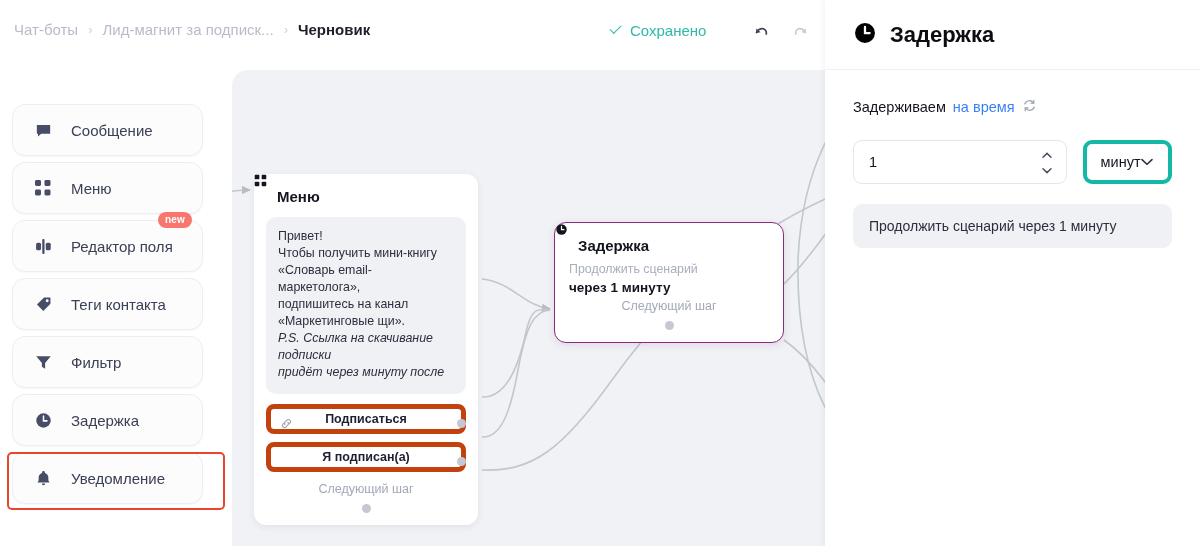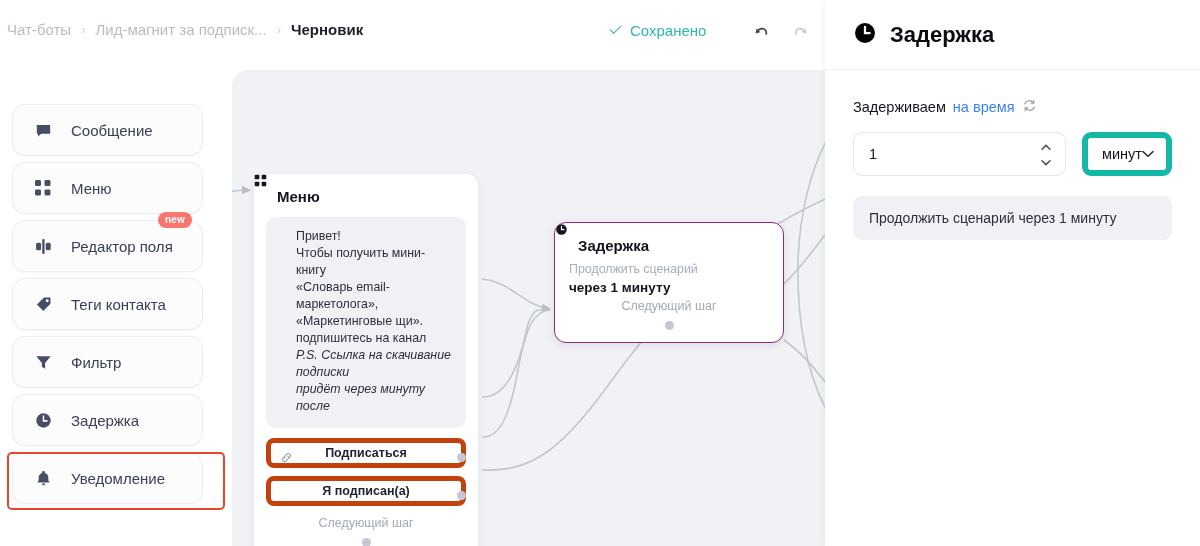--- a/index.html
+++ b/index.html
@@ -11,21 +11,21 @@
     -webkit-font-smoothing: antialiased;
   }
   #app { position: relative; width: 1200px; height: 546px; }
 
   
   #topbar {
     position: absolute; left: 0; top: 0; width: 825px; height: 70px;
     background: #fff; z-index: 6;
   }
   #breadcrumb {
-    position: absolute; left: 7px; top: 21px;
+    position: absolute; left: 14px; top: 21px;
     display: flex; align-items: center; gap: 10px;
     font-size: 15px; white-space: nowrap;
   }
   .crumb { color: #b8bcc8; }
   .crumb.current { color: #1d1f2b; font-weight: bold; }
   .crumb-sep { color: #cfd2db; font-size: 13px; }
 
   #saved-status {
     position: absolute; left: 609px; top: 22px;
     display: flex; align-items: center; gap: 7px;
@@ -99,21 +99,21 @@
     box-shadow: 0 2px 9px rgba(90,30,90,.12);
   }
   .node-head {
     display: flex; align-items: center; gap: 9px;
     padding: 14px 14px 6px 14px;
     font-size: 15px; font-weight: bold; color: #14161f;
   }
   .msg-bubble {
     margin: 6px 12px 10px 12px;
     background: #f0f1f4; border-radius: 10px;
-    padding: 11px 12px 13px 30px;
+    padding: 11px 12px 13px 12px;
     font-size: 12.4px; line-height: 17px; color: #2b2f3d;
   }
   .msg-bubble .ital { font-style: italic; }
   .node-btn {
     position: relative;
     margin: 0 12px 8px 12px; height: 30px;
     border: 5px solid #c2410c; border-radius: 8px;
     display: flex; align-items: center; justify-content: center;
     font-size: 12.5px; font-weight: bold; color: #1d2030;
     background: #fff;
@@ -142,40 +142,40 @@
     box-shadow: -2px 0 6px rgba(30,35,60,.05);
   }
   #panel-head {
     height: 70px; display: flex; align-items: center; gap: 13px;
     padding-left: 28px; border-bottom: 1px solid #eef0f3;
   }
   #panel-title { font-size: 22px; font-weight: bold; color: #0c0d12; }
   #panel-body { padding: 28px 28px 0 28px; }
   #delay-label-row {
     display: flex; align-items: center; gap: 7px;
-    font-size: 14.5px; color: #14161f; margin-bottom: 16px;
+    font-size: 14.5px; color: #14161f; margin-bottom: 24px;
   }
   .purple-link { color: #3b82f6; }
   #field-row { display: flex; gap: 16px; align-items: center; }
   #num-input {
     position: relative; width: 256px; height: 44px;
     border: 1px solid #e4e6ec; border-radius: 9px;
     background: #fff;
     display: flex; align-items: center; padding-left: 15px;
     font-size: 14.5px; color: #14161f;
   }
   #stepper {
     position: absolute; right: 12px; top: 11px;
     width: 14px; height: 22px;
     display: flex; flex-direction: column; align-items: center; justify-content: space-between;
     color: #4a4f63;
   }
   #unit-select {
     position: relative; width: 104px; height: 44px;
-    border: 6px solid #14b8a6; border-radius: 9px; background: #fff;
+    border: 4px solid #14b8a6; border-radius: 9px; background: #fff;
     display: flex; align-items: center; 
     padding-left: 14px; font-size: 14.5px; color: #14161f;
   }
   #info-box {
     margin-top: 20px; width: 319px;
     background: #f0f1f4; border-radius: 9px;
     padding: 14px 16px; font-size: 14px; color: #2b2f3d;
   }
 </style>
 </head>
@@ -321,22 +321,22 @@
             <rect x="10.6" y="10.6" width="6.4" height="6.4" rx="1.3" fill="#14161f"></rect>
           </svg>
         </span>
         <span>Меню</span>
       </div>
 
       <div class="msg-bubble">
         <div>Привет!</div>
         <div>Чтобы получить мини-книгу</div>
         <div>«Словарь email-маркетолога»,</div>
+        <div>подпишитесь на канал</div>
         <div>«Маркетинговые щи».</div>
-        <div>подпишитесь на канал</div>
         <div class="ital">P.S. Ссылка на скачивание</div>
         <div class="ital">подписки</div>
         <div class="ital">придёт через минуту после</div>
       </div>
 
       <div class="node-btn">
         <span class="link-ic">
           <svg width="13" height="13" viewBox="0 0 16 16" fill="none">
             <path d="M6.4 9.6a2.6 2.6 0 010-3.7l2-2a2.6 2.6 0 013.7 3.7l-.9.9" stroke="#9aa0b0" stroke-width="1.3" stroke-linecap="round"></path>
             <path d="M9.6 6.4a2.6 2.6 0 010 3.7l-2 2a2.6 2.6 0 01-3.7-3.7l.9-.9" stroke="#9aa0b0" stroke-width="1.3" stroke-linecap="round"></path>

